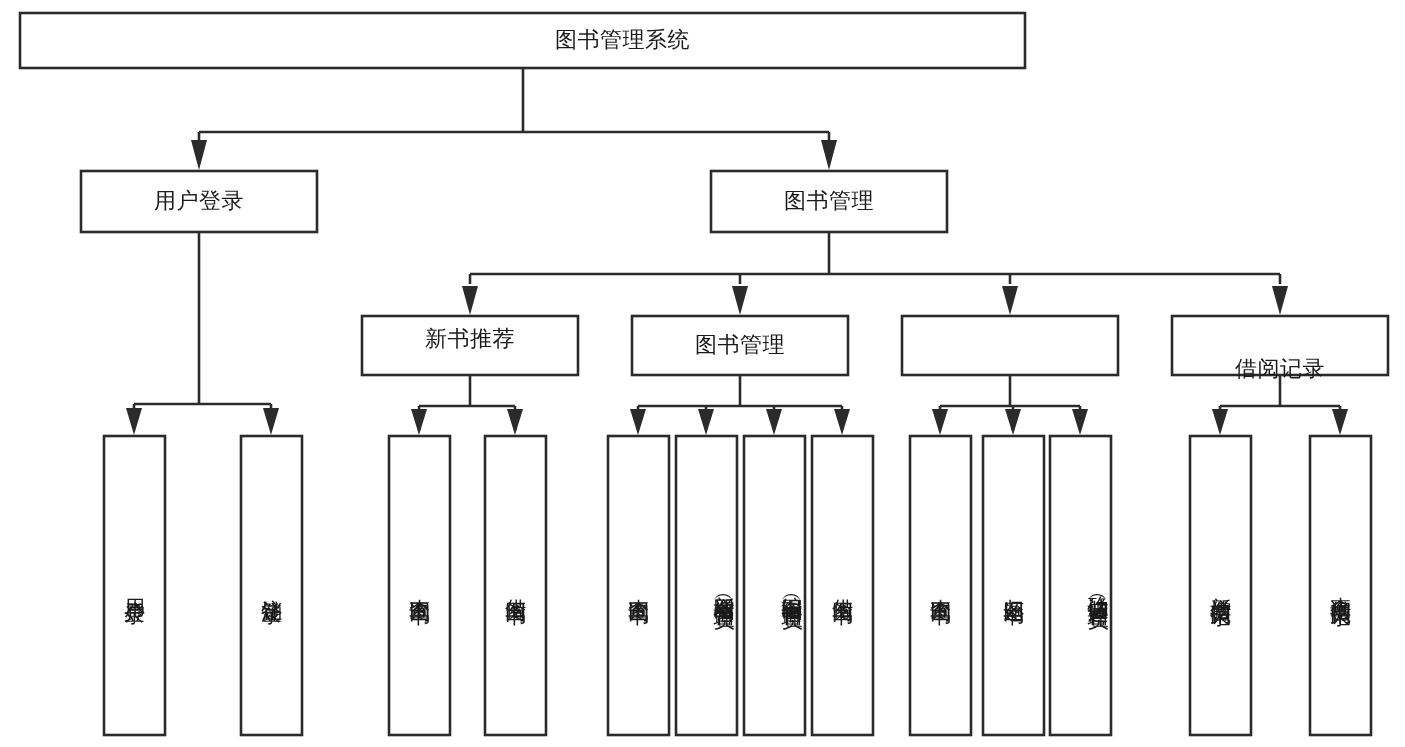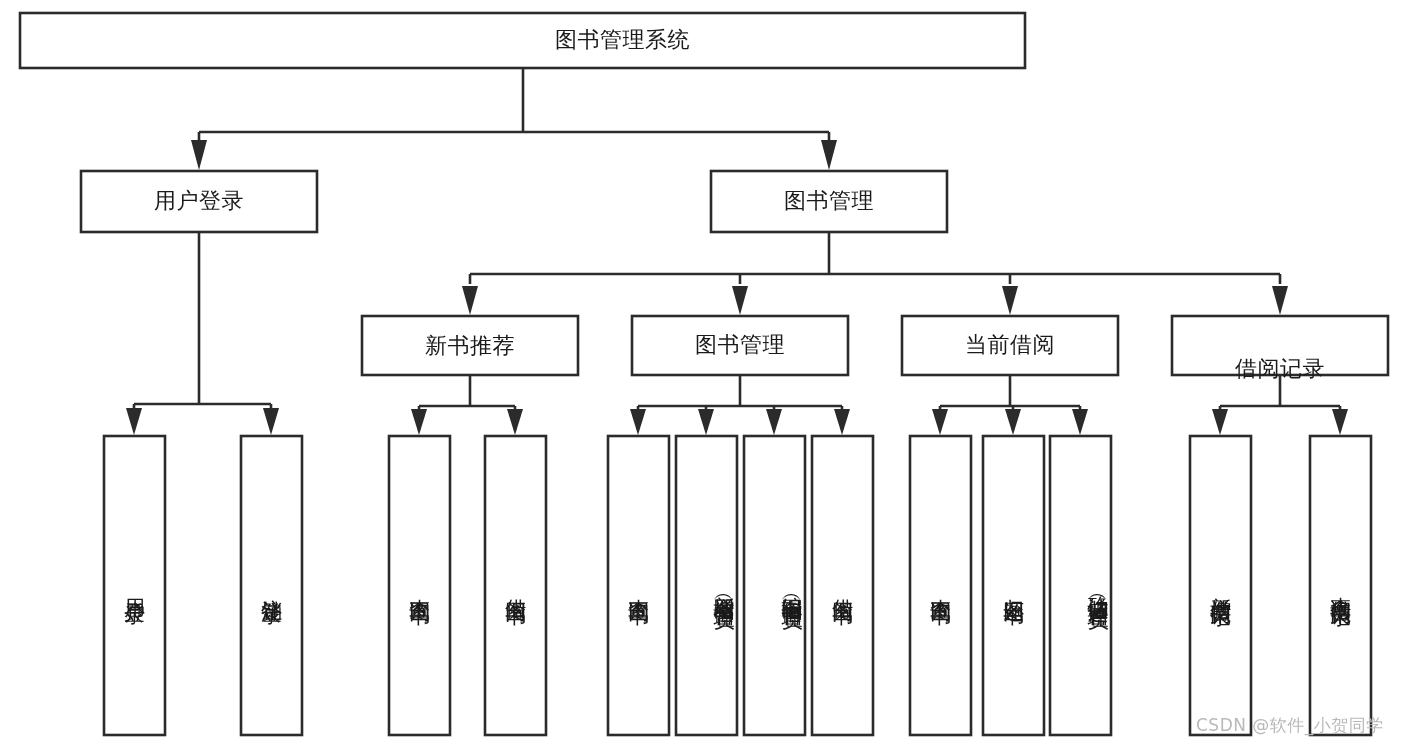--- a/index.html
+++ b/index.html
@@ -172,38 +172,36 @@
     <polygon class="arrow-head" points="1220,435 1212,409 1228,409"></polygon>
     <polygon class="arrow-head" points="1340,435 1332,409 1348,409"></polygon>
 
   </svg>
 
   <div class="node-label horiz" style="left:20px; top:13px; width:1205px; height:55px;">图书管理系统</div>
 
   <div class="node-label horiz" style="left:81px; top:171px; width:236px; height:61px;">用户登录</div>
   <div class="node-label horiz" style="left:711px; top:171px; width:236px; height:61px;">图书管理</div>
 
-  <div class="node-label horiz" style="left:362px; top:316px; width:216px; height:47px;margin-top:7px;">新书推荐</div>
+  <div class="node-label horiz" style="left:362px; top:316px; width:216px; height:47px;">新书推荐</div>
   <div class="node-label horiz" style="left:632px; top:316px; width:216px; height:59px;">图书管理</div>
-  <div class="node-label horiz" style="left:902px; top:316px; width:216px; height:59px;">当前借阅</div>
   <div class="node-label horiz" style="left:1172px; top:316px; width:216px; height:59px;margin-top:24px;">借阅记录</div>
 
   <div class="node-label vert center" style="left:104px; top:436px; width:61px; height:299px;">用户登录</div>
   <div class="node-label vert center" style="left:241px; top:436px; width:61px; height:299px;">注销登录</div>
 
   <div class="node-label vert center" style="left:389px; top:436px; width:61px; height:299px;">查询图书</div>
   <div class="node-label vert center" style="left:485px; top:436px; width:61px; height:299px;">借阅图书</div>
 
   <div class="node-label vert center" style="left:608px; top:436px; width:61px; height:299px;">查询图书</div>
   <div class="node-label vert" style="left:676px; top:436px; width:61px; height:299px;">新增图书（管理员）</div>
   <div class="node-label vert" style="left:744px; top:436px; width:61px; height:299px;">编辑图书（管理员）</div>
   <div class="node-label vert center" style="left:812px; top:436px; width:61px; height:299px;">借阅图书</div>
 
   <div class="node-label vert center" style="left:910px; top:436px; width:61px; height:299px;">查询图书</div>
   <div class="node-label vert center" style="left:983px; top:436px; width:61px; height:299px;">归还图书</div>
   <div class="node-label vert" style="left:1050px; top:436px; width:61px; height:299px;">确认归还（管理员）</div>
 
   <div class="node-label vert center" style="left:1190px; top:436px; width:61px; height:299px;">新增借阅记录</div>
   <div class="node-label vert center" style="left:1310px; top:436px; width:61px; height:299px;">查询借阅记录</div>
 
-  <div class="watermark" style="left:1196px; top:714px;">CSDN @软件_小贺同学</div>
 
 </div>
 
 </body></html>

